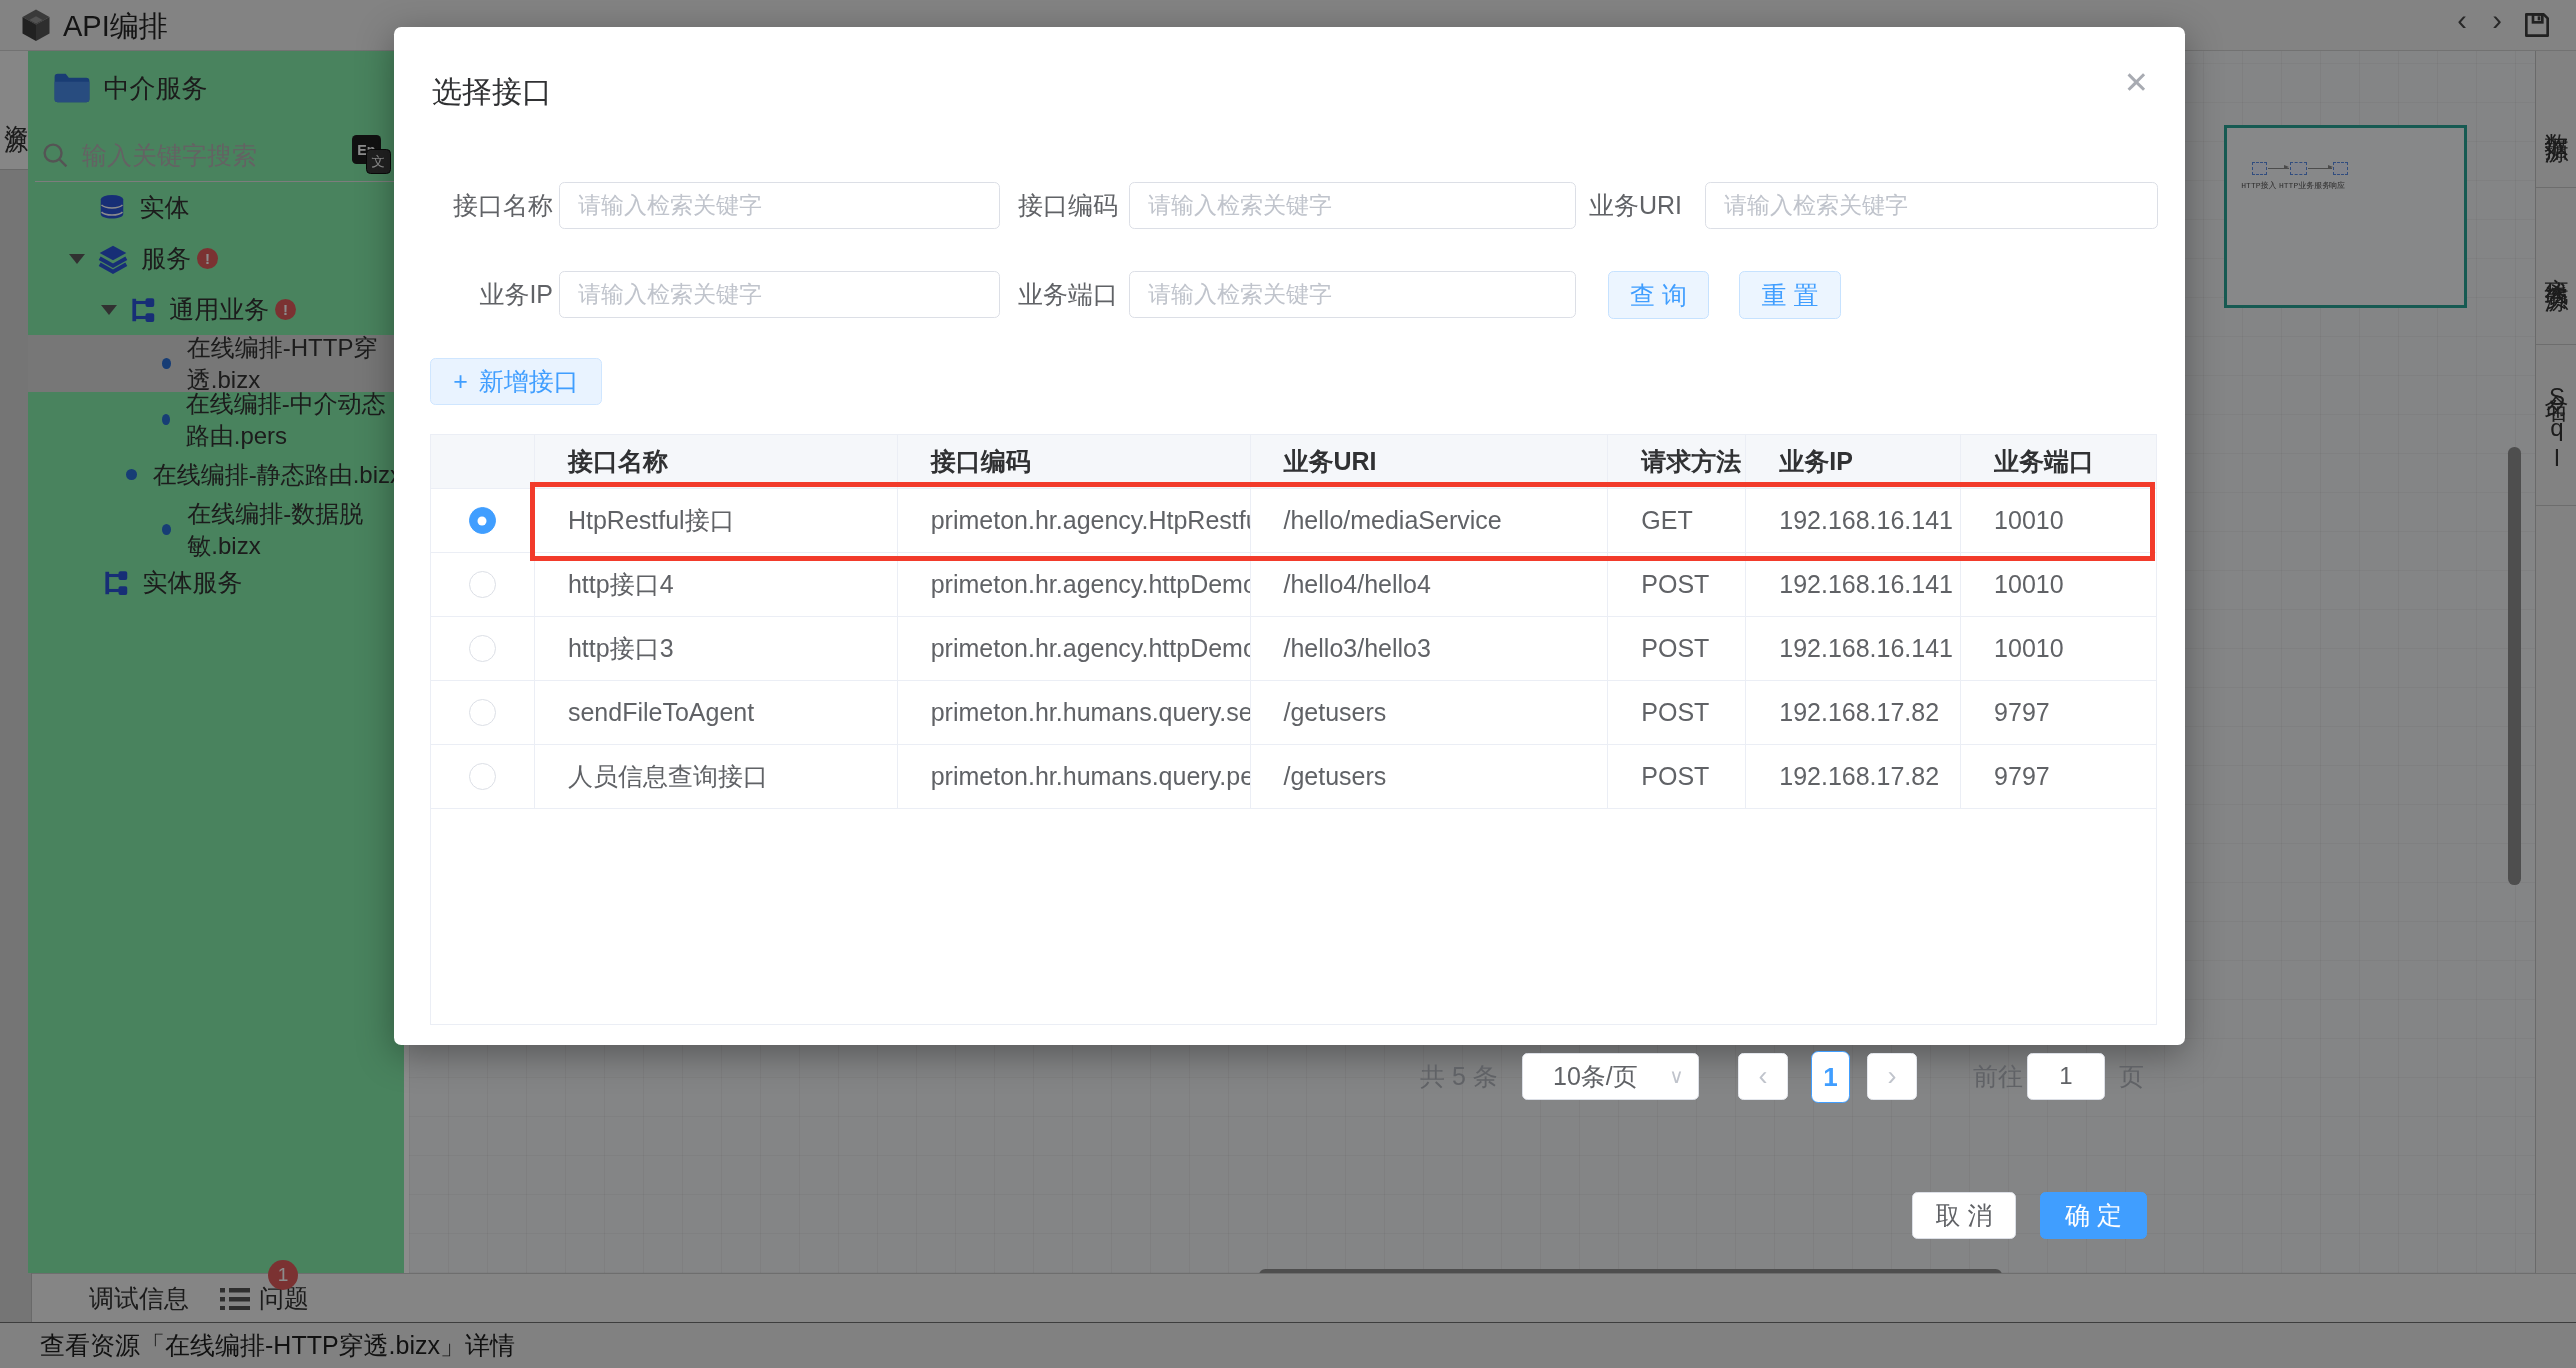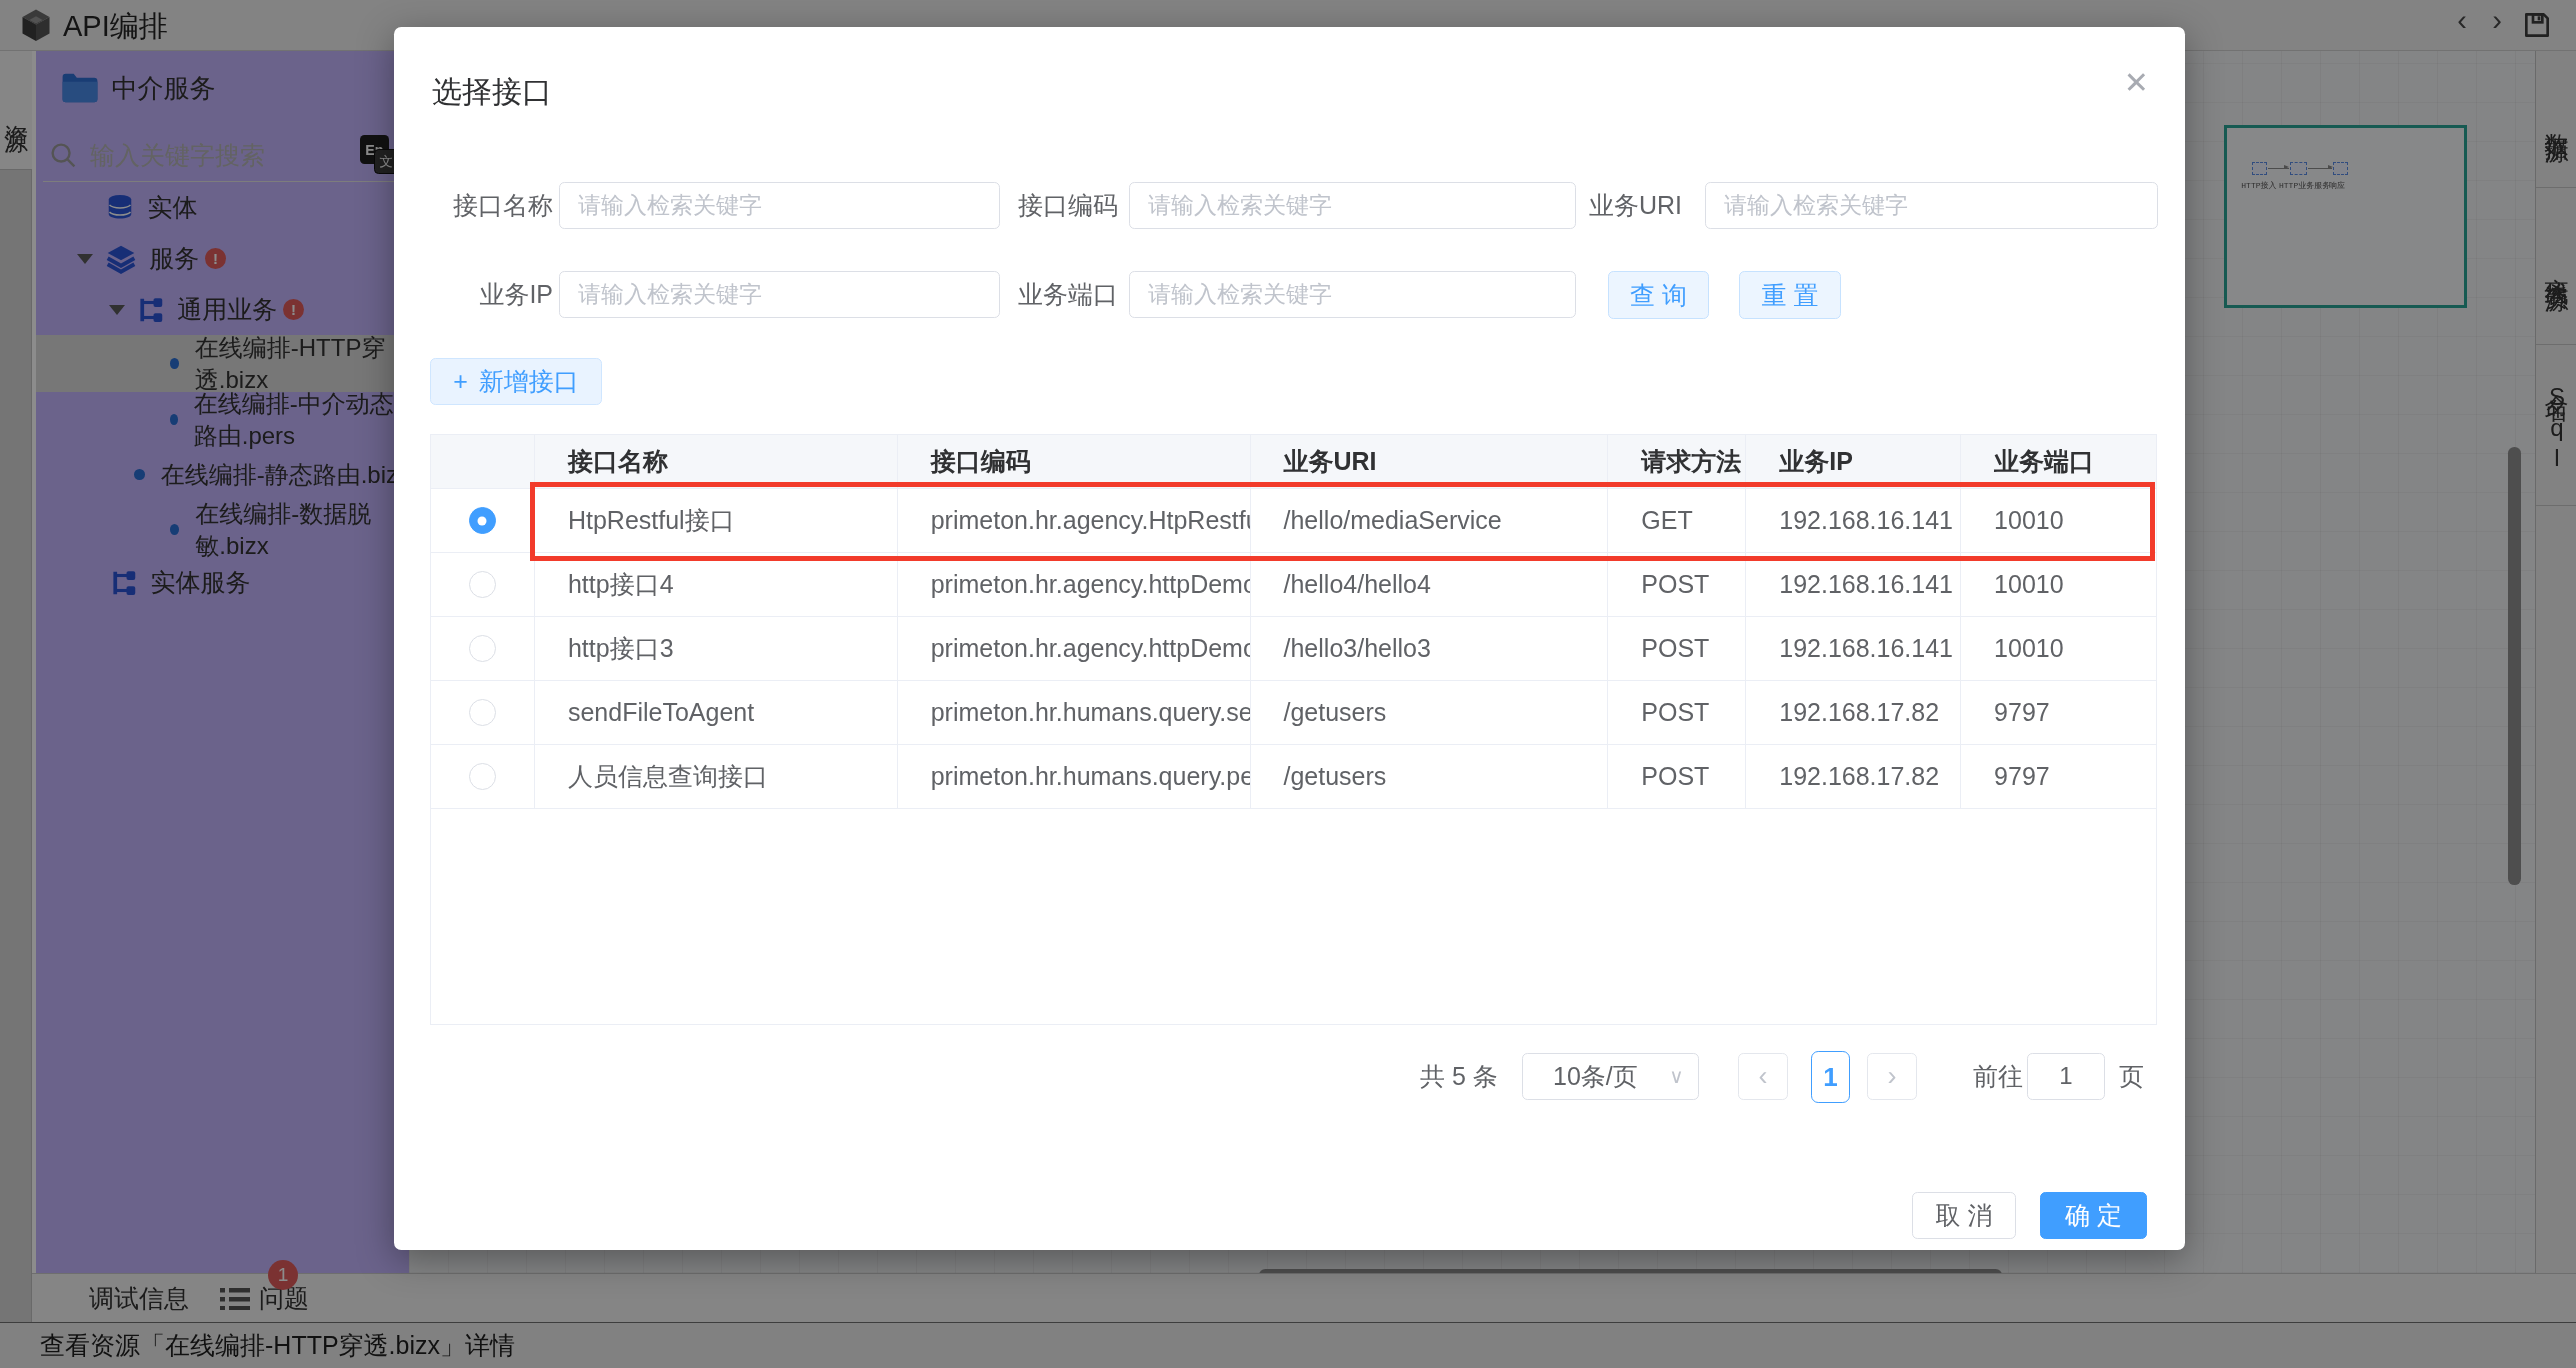--- a/index.html
+++ b/index.html
@@ -14,21 +14,21 @@
   .topbar .nav-ico { position:absolute; top:3.6px; font-size:29px; color:#4a4a4a; width:36px; text-align:center; cursor:pointer; }
   .topbar .save { position:absolute; top:9px; }
 
   
   .lstrip { position:absolute; left:0; top:51px; width:32px; height:1271px; background:#d6d6d6; border-right:0.9px solid #bfbfbf; }
   .lstrip .ltab { position:absolute; left:0; top:0; width:32px; height:119px; background:#f4f4f4; border-bottom:0.9px solid #bfbfbf;
                   writing-mode:vertical-rl; text-orientation:upright; font-size:24px; color:#333;
                   display:flex; align-items:center; justify-content:center; letter-spacing:5.4px; cursor:pointer; }
 
   
-  .sidebar { position:absolute; left:36px; top:51px; width:376px; height:1222px; background:#c4b5fd; }
+  .sidebar { position:absolute; left:28px; top:51px; width:376px; height:1222px; background:#86efac; }
   .side-head { position:absolute; left:25px; top:19.7px; display:flex; align-items:center; gap:12.5px; font-size:26px; color:#333; }
   .search-row { position:absolute; left:7.2px; top:79px; width:361px; height:52px; border-bottom:0.9px solid #e3e3e3; display:flex; align-items:center; }
   .search-row .mag { margin-left:5.4px; }
   .search-row input { border:none; outline:none; background:transparent; font-size:25px; color:#333; width:242px; margin-left:12.5px; font-family:inherit; }
   .search-row input::placeholder { color:#b4b4b4; }
   .trans-ico { position:absolute; right:5.4px; top:5.4px; width:39px; height:39px; }
   .trans-ico .en { position:absolute; left:0; top:0; width:29px; height:29px; background:#1f1f1f; color:#fff; font-size:14.3px; font-weight:bold; border-radius:4.5px; display:flex; align-items:center; justify-content:center; }
   .trans-ico .wen { position:absolute; right:0; bottom:0; width:25px; height:25px; background:#3c3c3c; border:1.8px solid #111; color:#fff; font-size:13.4px; border-radius:4.5px; display:flex; align-items:center; justify-content:center; }
 
   .tree { position:absolute; left:0; top:131px; width:376px; }
@@ -63,21 +63,21 @@
   .debugbar .dtab { position:absolute; top:0; height:49px; display:flex; align-items:center; font-size:25px; color:#333; cursor:pointer; }
   .list-ico { display:inline-block; width:30px; height:23px; margin-right:9px;
               background:linear-gradient(#555 0 0) 9px 0.9px/21.5px 4.5px no-repeat, linear-gradient(#555 0 0) 9px 9.8px/21.5px 4.5px no-repeat, linear-gradient(#555 0 0) 9px 19px/21.5px 4.5px no-repeat,
                          linear-gradient(#555 0 0) 0 0.9px/5.4px 4.5px no-repeat, linear-gradient(#555 0 0) 0 9.8px/5.4px 4.5px no-repeat, linear-gradient(#555 0 0) 0 19px/5.4px 4.5px no-repeat; }
   .count-badge { position:absolute; left:236px; top:-14.3px; min-width:30px; height:30px; background:#e05c5c; border-radius:15px; color:#fff; font-size:19px; display:flex; align-items:center; justify-content:center; }
   .statusbar { position:absolute; left:0; top:1322px; width:2576px; height:46px; background:#ececec; border-top:1.8px solid #6f6f6f; display:flex; align-items:center; }
   .statusbar .stext { margin-left:40px; font-size:25px; color:#1f1f1f; }
 
   
   .overlay { position:absolute; inset:0; background:rgba(0,0,0,0.45); z-index:40; }
-  .modal { position:absolute; left:394px; top:27px; width:1791px; height:1223px; background:#fff; border-radius:7.2px; z-index:50; box-shadow:0 9px 36px rgba(0,0,0,0.35); }
+  .modal { position:absolute; left:394px; top:27px; width:1791px; height:1018px; background:#fff; border-radius:7.2px; z-index:50; box-shadow:0 9px 36px rgba(0,0,0,0.35); }
   .m-title { position:absolute; left:38px; top:45px; font-size:30px; color:#303133; font-weight:500; }
   .m-close { position:absolute; right:36px; top:38px; font-size:30px; color:#a8abb2; cursor:pointer; }
 
   .f-label { position:absolute; font-size:25px; color:#606266; text-align:right; line-height:47px; }
   .f-input { position:absolute; height:47px; border:0.9px solid #dcdfe6; border-radius:5.4px; font-size:23px; color:#333; padding:0 18px; outline:none; font-family:inherit; }
   .f-input::placeholder { color:#c0c4cc; }
   .ghost-btn { position:absolute; height:48px; background:#ecf5ff; border:0.9px solid #c6e2ff; border-radius:5.4px; color:#409eff; font-size:25px; display:flex; align-items:center; justify-content:center; cursor:pointer; }
 
   .add-btn { position:absolute; left:36px; top:331px; width:172px; height:47px; background:#e9f3ff; border:0.9px solid #cfe6ff; border-radius:5.4px; color:#409eff; font-size:25px; display:flex; align-items:center; justify-content:center; gap:10.7px; cursor:pointer; }
 

